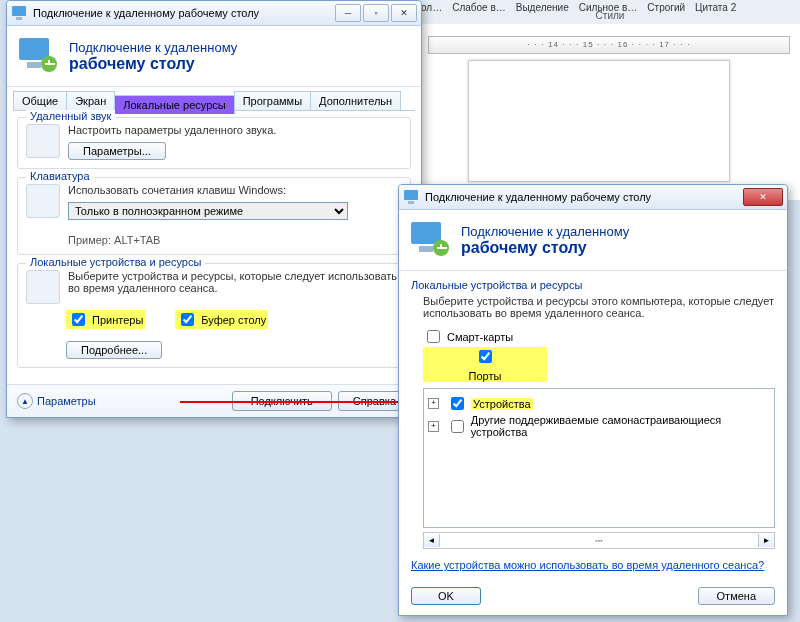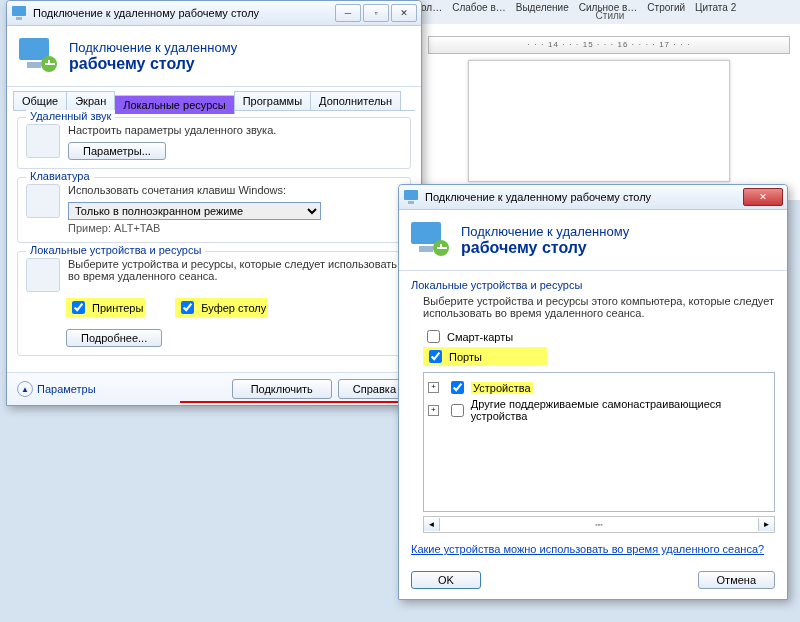--- a/index.html
+++ b/index.html
@@ -27,22 +27,22 @@
 .tab { padding:3px 8px; border:1px solid #b9cde2; border-bottom:none; background:linear-gradient(#f7fbff,#e9f1fb); margin-right:-1px; cursor:default; }
 .tab.active { background:#8b5cf6; position:relative; top:4px; }
 .tab-body { padding:6px 10px 8px 10px; }
 
 .group { border:1px solid #d6dde6; border-radius:3px; padding:6px 8px 8px 8px; margin-bottom:8px; position:relative; }
 .group-title { position:absolute; top:-8px; left:8px; background:#fff; padding:0 4px; color:#003399; font-size:11px; }
 .ind { display:flex; gap:8px; align-items:flex-start; }
 .dev-ico { width:32px; height:32px; flex-shrink:0; background:#eef3f9; border:1px solid #cbd7e4; border-radius:3px; }
 .desc { color:#333; margin-bottom:6px; }
 .btn { border:1px solid #8d9fb4; background:linear-gradient(#fdfdfd,#e3ecf7); padding:2px 14px; font-size:11px; border-radius:3px; cursor:default; }
-select.combo { width:253px; border:1px solid #7a9ec9; font-size:11px; padding:1px 2px; }
-.example { color:#555; margin-top:2px; }
+select.combo { width:280px; border:1px solid #7a9ec9; font-size:11px; padding:1px 2px; }
+.example { color:#555; margin-top:14px; }
 .chkrow { display:flex; gap:30px; margin:6px 0 12px 40px; }
 .chkrow label, .treelbl { display:flex; align-items:center; gap:4px; }
 .hl { background:#ffff66; padding:0 2px; }
 
 .bottombar { display:flex; justify-content:space-between; align-items:center; padding:6px 10px; border-top:1px solid #d6e0ec; background:linear-gradient(#f9fbfe,#eef4fb); }
 .options-toggle { display:flex; align-items:center; gap:4px; color:#003399; cursor:default; }
 .options-toggle .chev { width:14px; height:14px; border:1px solid #8fa8c4; border-radius:50%; display:flex; align-items:center; justify-content:center; font-size:8px; }
 .btnrow { display:flex; gap:6px; }
 
 .sub-body { padding:8px 12px; }
@@ -202,21 +202,21 @@
 
   <div class="sub-body">
     <div style="color:#003399; margin-bottom:2px;">Локальные устройства и ресурсы</div>
     <div class="desc" style="margin:4px 0 8px 12px;">Выберите устройства и ресурсы этого компьютера, которые следует использовать во время удаленного сеанса.</div>
 
     <div style="margin-left:12px;">
       <label class="treelbl">
           <input type="checkbox" style="">
           <span>Смарт-карты</span>
         </label>
-      <label class="treelbl hl" style="width:120px;">
+      <label class="treelbl hl" style="width:120px;flex-direction:column;">
           <input type="checkbox" checked="" style="">
           <span>Порты</span>
         </label>
 
       <div class="treebox">
         <div class="treelbl">
           <span class="expander">+</span>
           <input type="checkbox" checked="" class="hl" style="">
           <span class="hl">Устройства</span>
         </div>

